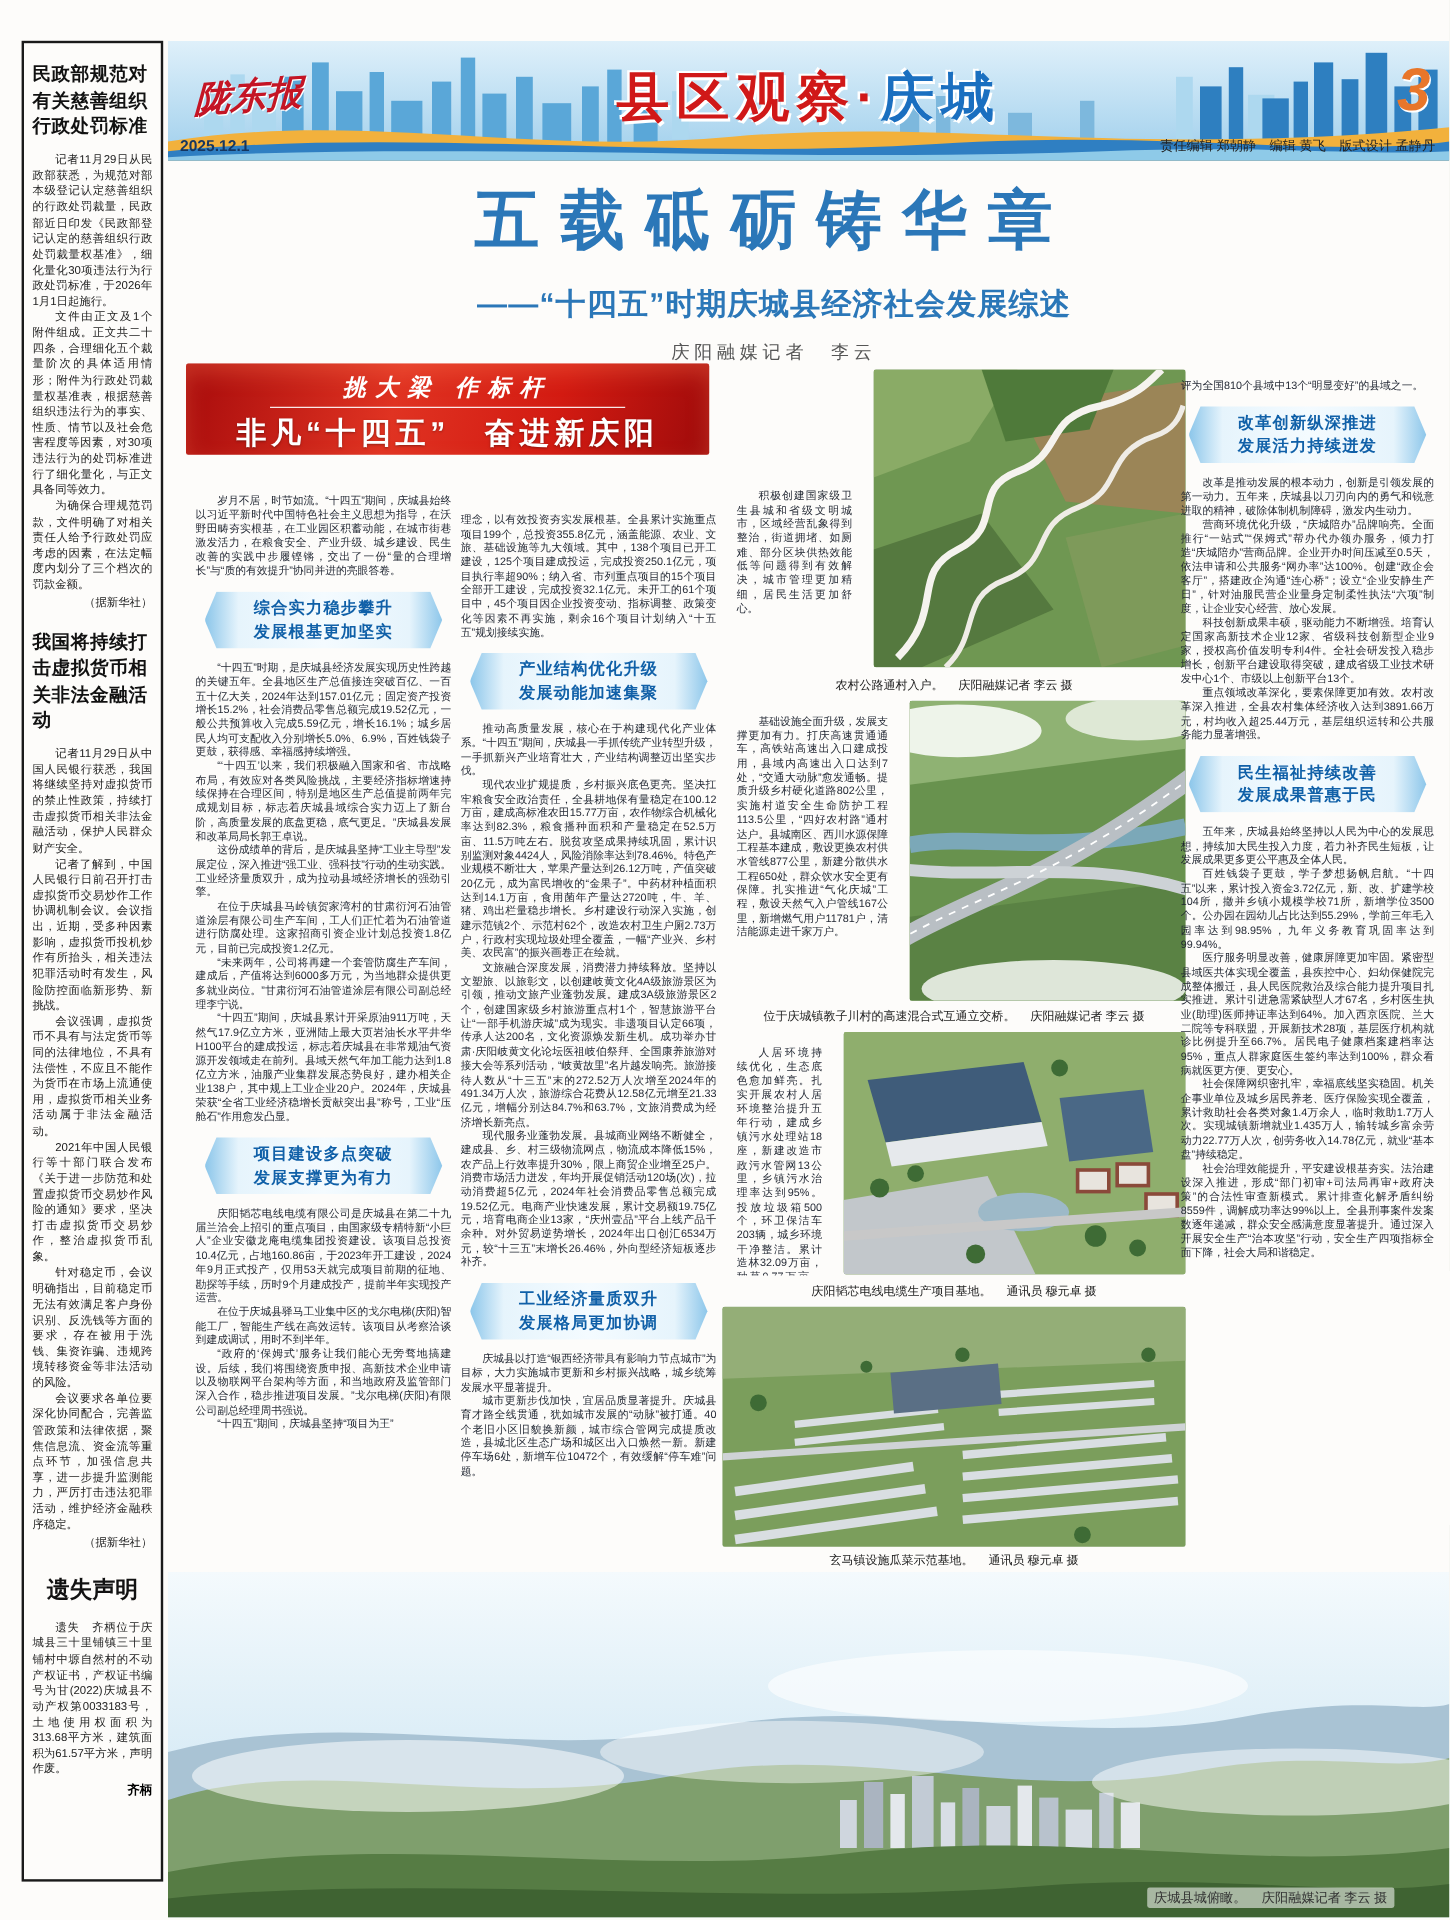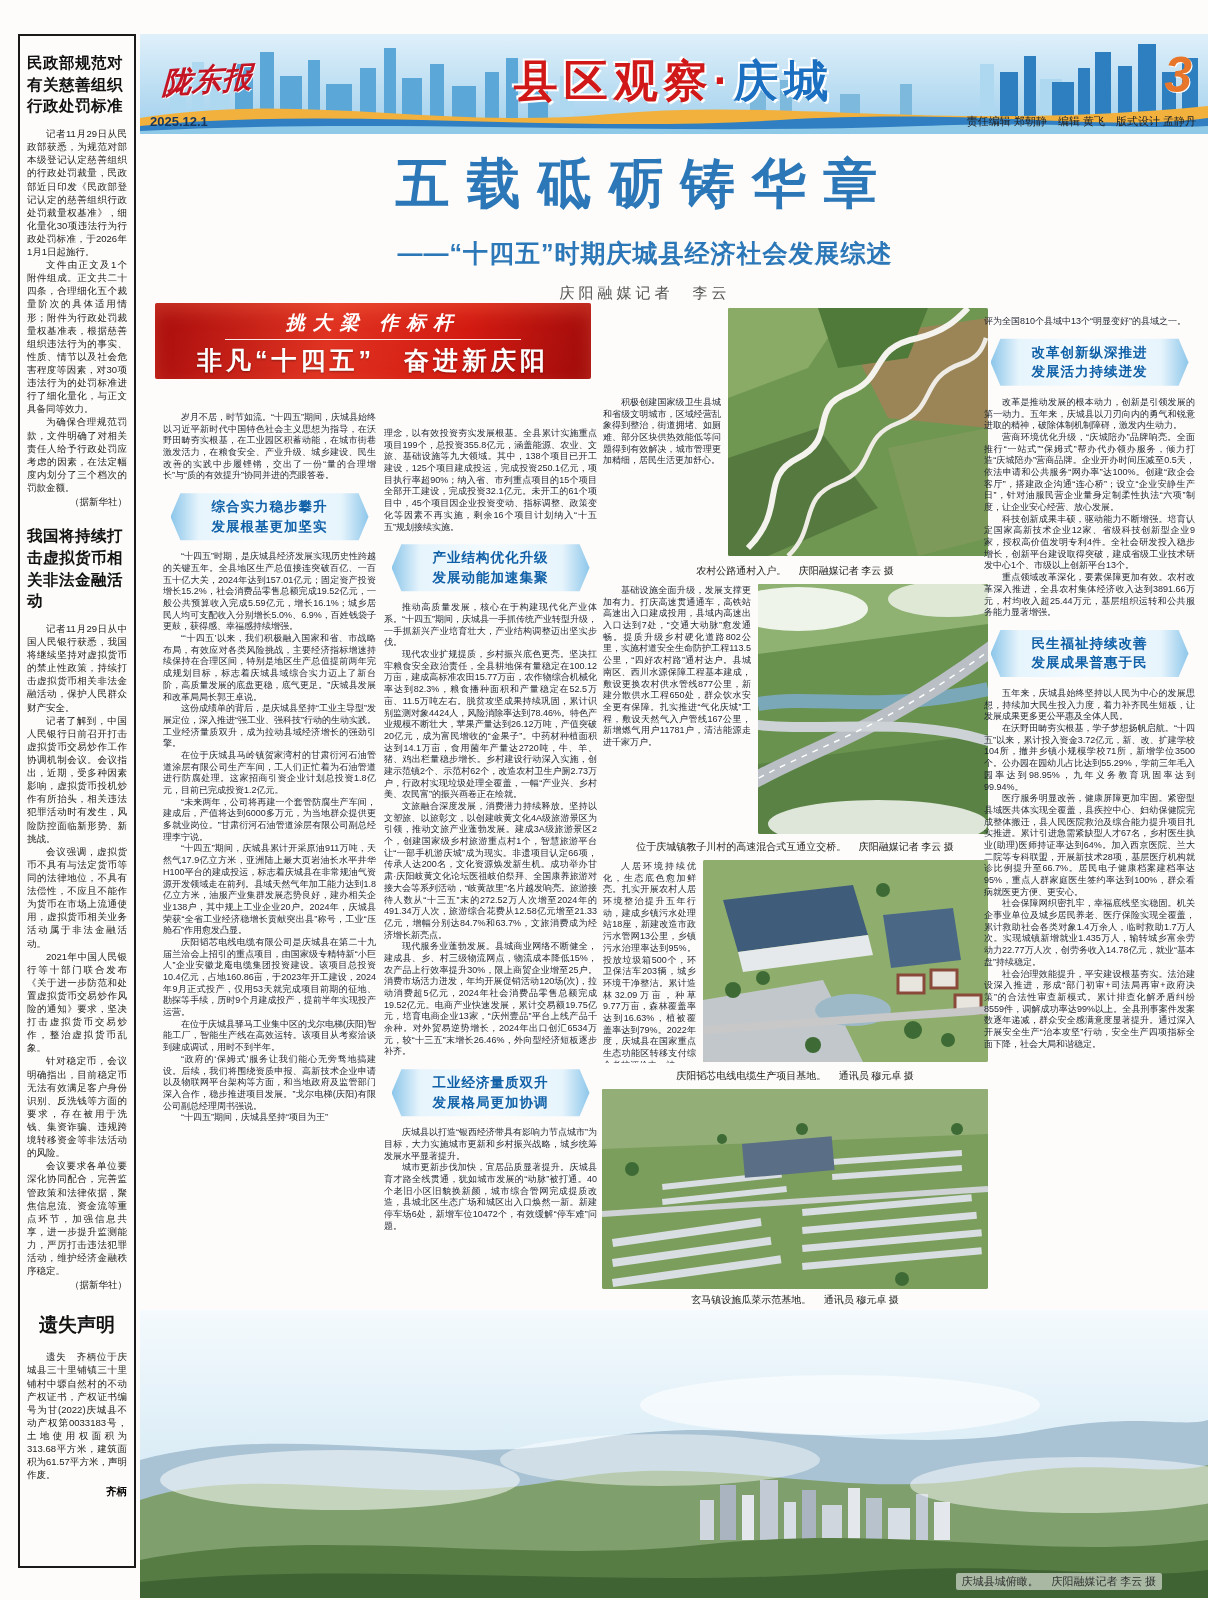--- a/index.html
+++ b/index.html
@@ -54,21 +54,21 @@
   #col4{left:984px;top:296px;width:211px;height:1012px;}
   .sect{width:198px;margin:9px auto;padding:6px 0;text-align:center;font-weight:bold;font-size:13.5px;
       line-height:1.45;color:#1060a8;letter-spacing:1px;
       background:linear-gradient(90deg,#8cc6ea 0%,#e6f4fc 14%,#f4fbff 50%,#e6f4fc 86%,#8cc6ea 100%);
       clip-path:polygon(0 50%,5% 4%,95% 4%,100% 50%,95% 96%,5% 96%);}
 
   
   .mid{position:absolute;left:602px;top:308px;width:386px;}
   .mrow{display:flex;gap:6px;align-items:flex-start;}
   .mtext{font-size:9px;line-height:1.3;color:#1e2430;text-align:justify;overflow:hidden;}
-  .mtext p{margin:1px;text-indent:2em;}
+  .mtext p{margin:12px;text-indent:2em;}
   .ph{overflow:hidden;border-radius:2px;background:#9db58a;}
   .ph svg{display:block;}
   .caption{font-family:"Liberation Serif",serif;font-size:10px;color:#222;text-align:center;margin:4px 0 6px;}
   .credit{margin-left:10px;}
 
   
   .panorama{position:absolute;left:140px;top:1310px;width:1068px;height:288px;overflow:hidden;}
   .pan-caption{position:absolute;right:46px;bottom:8px;font-family:"Liberation Serif",serif;font-size:11px;
       color:#333;background:rgba(255,255,255,.55);padding:1px 6px;border-radius:2px;}
 </style>
@@ -189,20 +189,24 @@
     <div class="sect">
       <div>综合实力稳步攀升</div>
       <div>发展根基更加坚实</div>
     </div>
     <p>“十四五”时期，是庆城县经济发展实现历史性跨越的关键五年。全县地区生产总值接连突破百亿、一百五十亿大关，2024年达到157.01亿元；固定资产投资增长15.2%，社会消费品零售总额完成19.52亿元，一般公共预算收入完成5.59亿元，增长16.1%；城乡居民人均可支配收入分别增长5.0%、6.9%，百姓钱袋子更鼓，获得感、幸福感持续增强。</p>
     <p>“‘十四五’以来，我们积极融入国家和省、市战略布局，有效应对各类风险挑战，主要经济指标增速持续保持在合理区间，特别是地区生产总值提前两年完成规划目标，标志着庆城县域综合实力迈上了新台阶，高质量发展的底盘更稳，底气更足。”庆城县发展和改革局局长郭王卓说。</p>
     <p>这份成绩单的背后，是庆城县坚持“工业主导型”发展定位，深入推进“强工业、强科技”行动的生动实践。工业经济量质双升，成为拉动县域经济增长的强劲引擎。</p>
     <p>在位于庆城县马岭镇贺家湾村的甘肃衍河石油管道涂层有限公司生产车间，工人们正忙着为石油管道进行防腐处理。这家招商引资企业计划总投资1.8亿元，目前已完成投资1.2亿元。</p>
     <p>“未来两年，公司将再建一个套管防腐生产车间，建成后，产值将达到6000多万元，为当地群众提供更多就业岗位。”甘肃衍河石油管道涂层有限公司副总经理李宁说。</p>
     <p>“十四五”期间，庆城县累计开采原油911万吨，天然气17.9亿立方米，亚洲陆上最大页岩油长水平井华H100平台的建成投运，标志着庆城县在非常规油气资源开发领域走在前列。县域天然气年加工能力达到1.8亿立方米，油服产业集群发展态势良好，建办相关企业138户，其中规上工业企业20户。2024年，庆城县荣获“全省工业经济稳增长贡献突出县”称号，工业“压舱石”作用愈发凸显。</p>
+    <div class="sect">
+      <div>项目建设多点突破</div>
+      <div>发展支撑更为有力</div>
+    </div>
     <p>庆阳韬芯电线电缆有限公司是庆城县在第二十九届兰洽会上招引的重点项目，由国家级专精特新“小巨人”企业安徽龙庵电缆集团投资建设。该项目总投资10.4亿元，占地160.86亩，于2023年开工建设，2024年9月正式投产，仅用53天就完成项目前期的征地、勘探等手续，历时9个月建成投产，提前半年实现投产运营。</p>
     <p>在位于庆城县驿马工业集中区的戈尔电梯(庆阳)智能工厂，智能生产线在高效运转。该项目从考察洽谈到建成调试，用时不到半年。</p>
     <p>“政府的‘保姆式’服务让我们能心无旁骛地搞建设。后续，我们将围绕资质申报、高新技术企业申请以及物联网平台架构等方面，和当地政府及监管部门深入合作，稳步推进项目发展。”戈尔电梯(庆阳)有限公司副总经理周书强说。</p>
     <p>“十四五”期间，庆城县坚持“项目为王”</p>
   </div>
 
   <div class="col" id="col2">
     <p class="noindent">理念，以有效投资夯实发展根基。全县累计实施重点项目199个，总投资355.8亿元，涵盖能源、农业、文旅、基础设施等九大领域。其中，138个项目已开工建设，125个项目建成投运，完成投资250.1亿元，项目执行率超90%；纳入省、市列重点项目的15个项目全部开工建设，完成投资32.1亿元。未开工的61个项目中，45个项目因企业投资变动、指标调整、政策变化等因素不再实施，剩余16个项目计划纳入“十五五”规划接续实施。</p>
     <div class="sect">
       <div>产业结构优化升级</div>
@@ -344,21 +348,21 @@
     </div>
     <p>改革是推动发展的根本动力，创新是引领发展的第一动力。五年来，庆城县以刀刃向内的勇气和锐意进取的精神，破除体制机制障碍，激发内生动力。</p>
     <p>营商环境优化升级，“庆城陪办”品牌响亮。全面推行“一站式”“保姆式”帮办代办领办服务，倾力打造“庆城陪办”营商品牌。企业开办时间压减至0.5天，依法申请和公共服务“网办率”达100%。创建“政企会客厅”，搭建政企沟通“连心桥”；设立“企业安静生产日”，针对油服民营企业量身定制柔性执法“六项”制度，让企业安心经营、放心发展。</p>
     <p>科技创新成果丰硕，驱动能力不断增强。培育认定国家高新技术企业12家、省级科技创新型企业9家，授权高价值发明专利4件。全社会研发投入稳步增长，创新平台建设取得突破，建成省级工业技术研发中心1个、市级以上创新平台13个。</p>
     <p>重点领域改革深化，要素保障更加有效。农村改革深入推进，全县农村集体经济收入达到3891.66万元，村均收入超25.44万元，基层组织运转和公共服务能力显著增强。</p>
     <div class="sect">
       <div>民生福祉持续改善</div>
       <div>发展成果普惠于民</div>
     </div>
     <p>五年来，庆城县始终坚持以人民为中心的发展思想，持续加大民生投入力度，着力补齐民生短板，让发展成果更多更公平惠及全体人民。</p>
-    <p>在沃野田畴夯实根基，学子梦想扬帆启航。“十四五”以来，累计投入资金3.72亿元，新、改、扩建学校104所，撤并乡镇小规模学校71所，新增学位3500个。公办园在园幼儿占比达到55.29%，学前三年毛入园率达到98.95%，九年义务教育巩固率达到99.94%。</p>
+    <p>百姓钱袋子更鼓，学子梦想扬帆启航。“十四五”以来，累计投入资金3.72亿元，新、改、扩建学校104所，撤并乡镇小规模学校71所，新增学位3500个。公办园在园幼儿占比达到55.29%，学前三年毛入园率达到98.95%，九年义务教育巩固率达到99.94%。</p>
     <p>医疗服务明显改善，健康屏障更加牢固。紧密型县域医共体实现全覆盖，县疾控中心、妇幼保健院完成整体搬迁，县人民医院救治及综合能力提升项目扎实推进。累计引进急需紧缺型人才67名，乡村医生执业(助理)医师持证率达到64%。加入西京医院、兰大二院等专科联盟，开展新技术28项，基层医疗机构就诊比例提升至66.7%。居民电子健康档案建档率达95%，重点人群家庭医生签约率达到100%，群众看病就医更方便、更安心。</p>
     <p>社会保障网织密扎牢，幸福底线坚实稳固。机关企事业单位及城乡居民养老、医疗保险实现全覆盖，累计救助社会各类对象1.4万余人，临时救助1.7万人次。实现城镇新增就业1.435万人，输转城乡富余劳动力22.77万人次，创劳务收入14.78亿元，就业“基本盘”持续稳定。</p>
     <p>社会治理效能提升，平安建设根基夯实。法治建设深入推进，形成“部门初审+司法局再审+政府决策”的合法性审查新模式。累计排查化解矛盾纠纷8559件，调解成功率达99%以上。全县刑事案件发案数逐年递减，群众安全感满意度显著提升。通过深入开展安全生产“治本攻坚”行动，安全生产四项指标全面下降，社会大局和谐稳定。</p>
   </div>
 
   <div class="panorama">
     <svg width="1068" height="288" viewBox="0 0 1068 288" preserveAspectRatio="none">
       <defs>
         <linearGradient id="psky" x1="0" y1="0" x2="0" y2="1">
           <stop offset="0" stop-color="#f4fafd"></stop>

